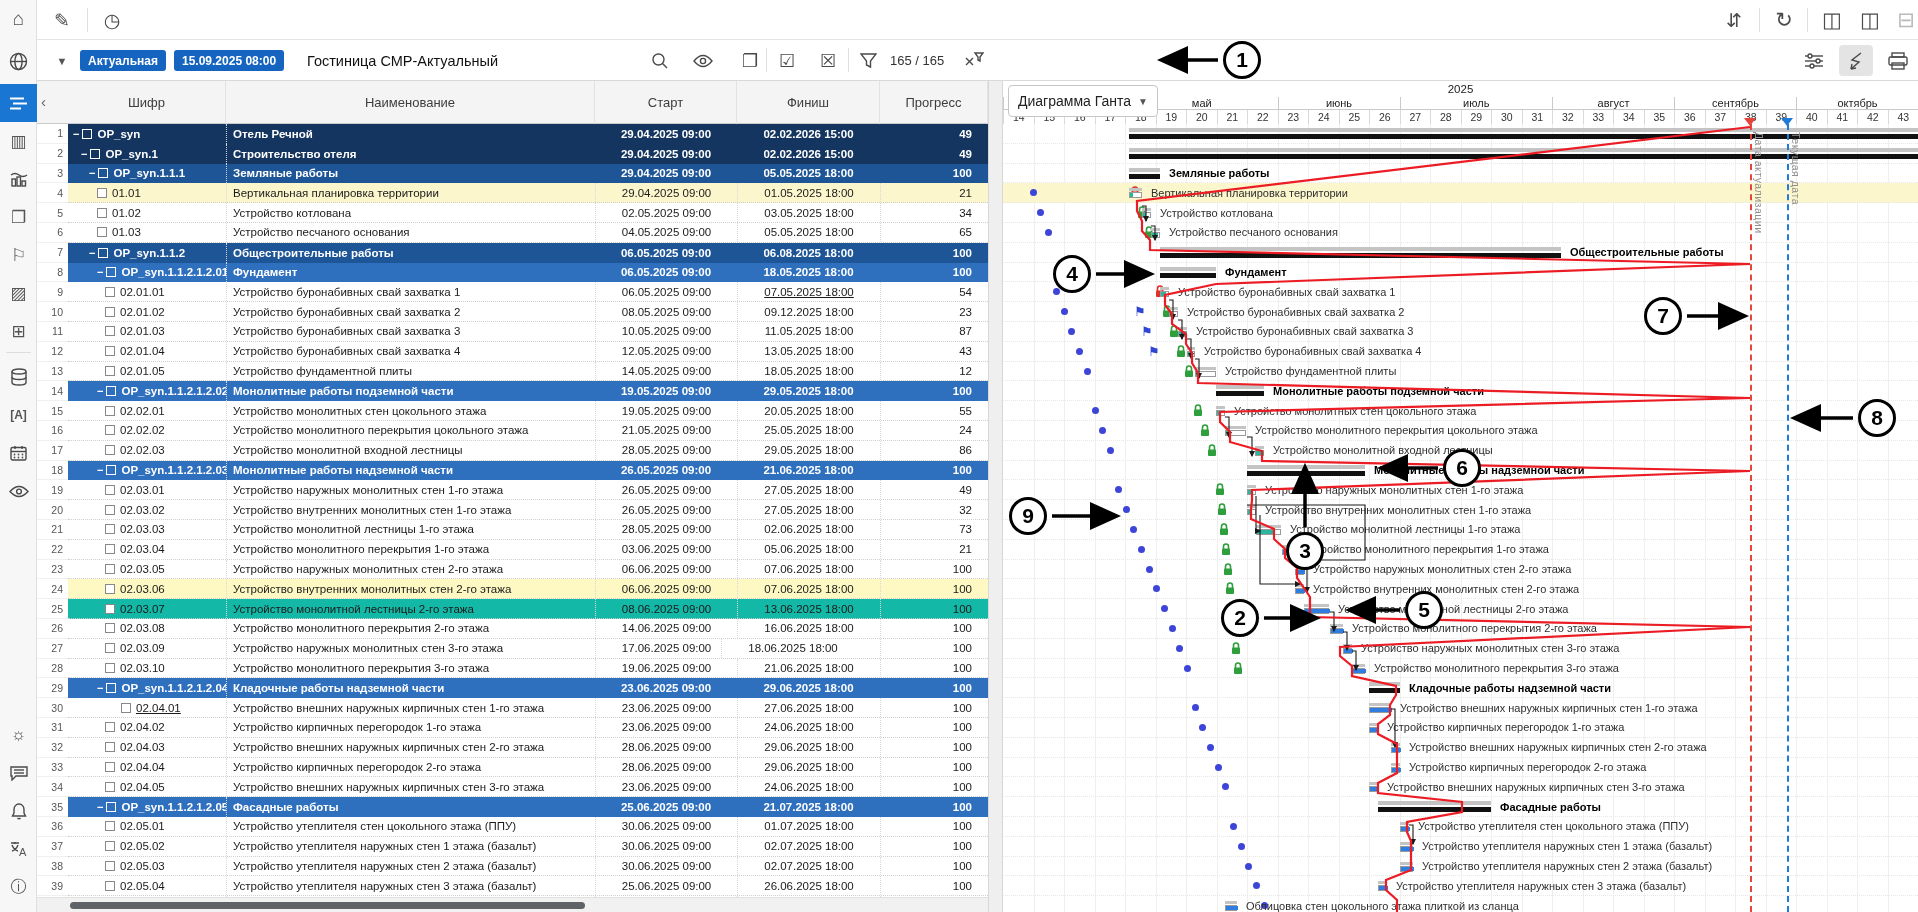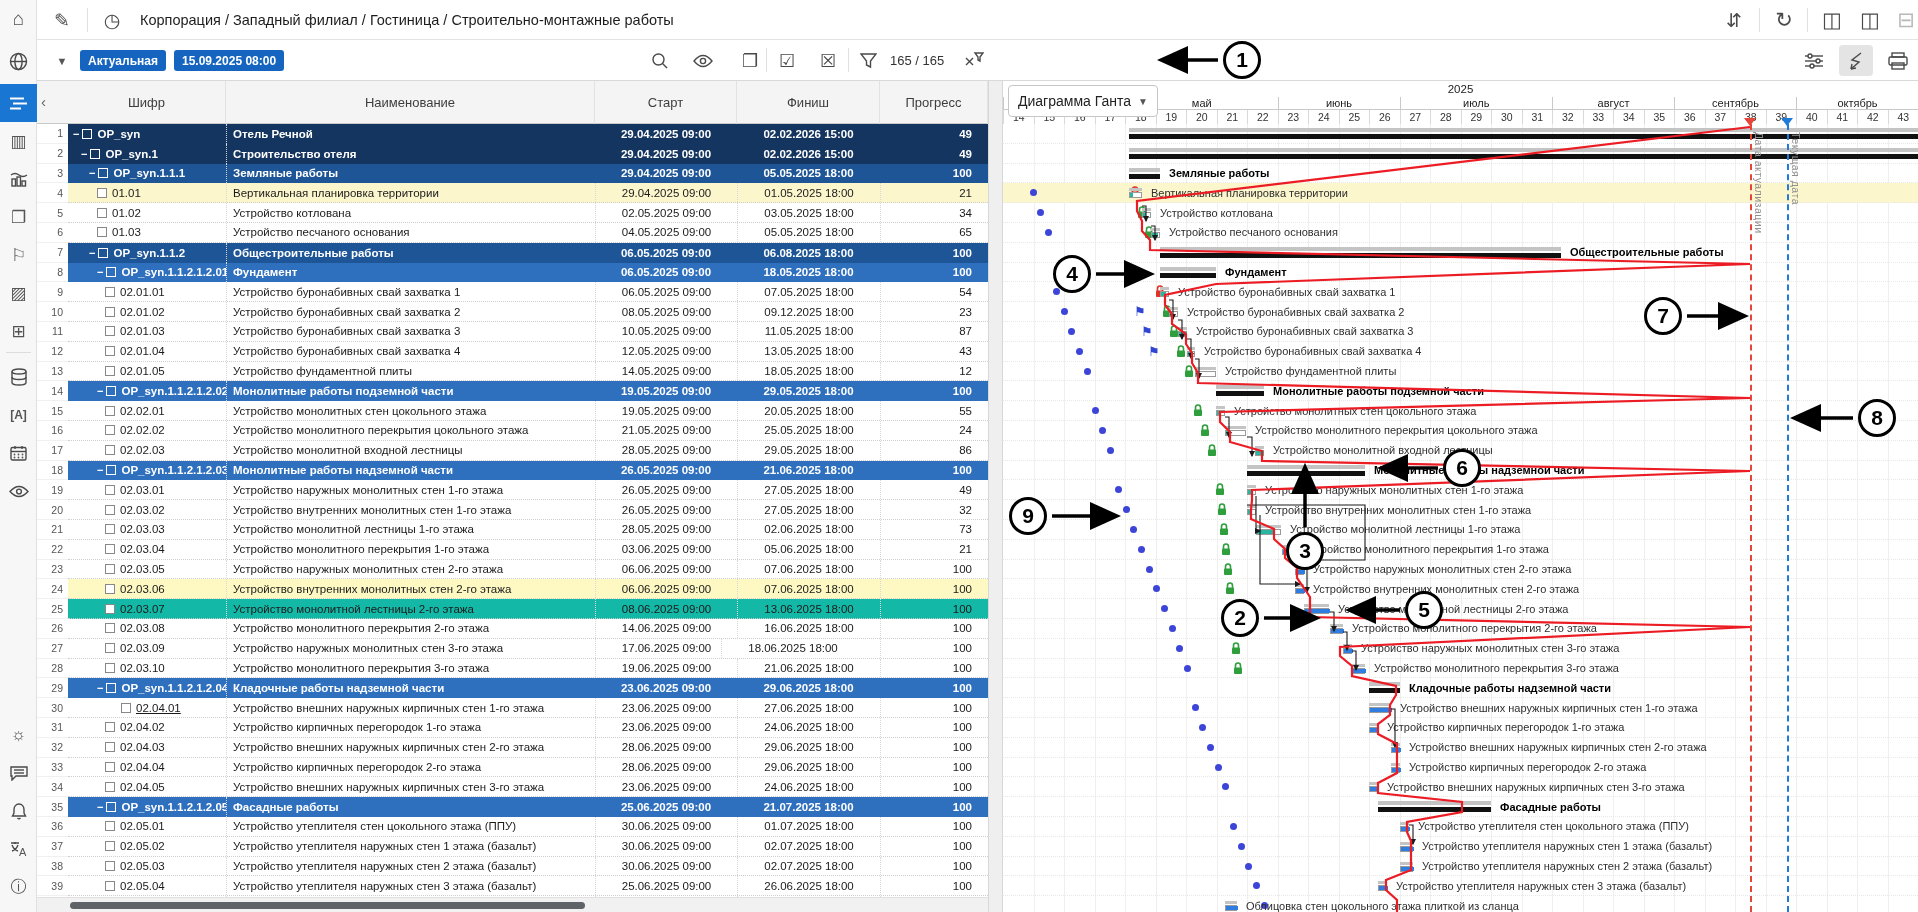--- a/index.html
+++ b/index.html
@@ -147,34 +147,34 @@
         </svg>
       </div>
       <div class="rail-item" style="top: 868px; font-size: 16px;">ⓘ</div>
       <div class="rail-div" style="top: 352px;"></div>
     </div>
 
   <div id="topbar1" class="abs">
     <div class="tb-icon" style="left:8px">✎</div>
     <div class="vdiv" style="left:50px"></div>
     <div class="tb-icon" style="left:58px">◷</div>
-    <div id="breadcrumb">Корпорация / Западный филиал / Гостиница / Строительно-монтажные работы</div>
     <div class="tb-icon" style="left:1680px">⇵</div>
     <div class="vdiv" style="left:1722px"></div>
     <div class="tb-icon" style="left:1730px;font-size:21px">↻</div>
     <div class="vdiv" style="left:1770px"></div>
     <div class="tb-icon" style="left:1778px;font-size:21px">◫</div>
     <div class="tb-icon" style="left:1816px;font-size:21px">◫</div>
     <div class="tb-icon" style="left:1852px;font-size:21px;color:#b9b9b9">⊟</div>
   </div>
 
   <div id="topbar2" class="abs">
     <div class="tb-icon" style="left:8px;font-size:11px;color:#555">▼</div>
     <div class="badge" style="left:43px">Актуальная</div>
     <div class="badge" style="left:137px">15.09.2025 08:00</div>
+    <div id="plan-title" style="left:270px">Гостиница СМР-Актуальный</div>
 
     <div class="tb-icon" style="left:606px">
       <svg width="18" height="18" viewBox="0 0 18 18" class="icon-svg">
           <circle cx="7.5" cy="7.5" r="5.5"></circle>
           <line x1="11.8" y1="11.8" x2="16" y2="16"></line>
         </svg>
     </div>
     <div class="tb-icon" style="left:649px">
       <svg width="20" height="14" viewBox="0 0 20 14" class="icon-svg">
           <path d="M1 7 Q10 -4 19 7 Q10 18 1 7 Z"></path>
@@ -350,21 +350,21 @@
       </div>
       <div class="trow" style="top: 158.4px; height: 19.8px;">
         <div class="tcell rownum" style="left: 0px; width: 31px;">9</div>
         <div class="tcell dotted-b" style="left: 31px; width: 920px; background: rgb(255, 255, 255); color: rgb(26, 26, 26);">
           <div class="tcell" style="left: 0px; width: 158px; padding-left: 37px;">
             <div class="cb" style="margin-right: 5px;"></div>
             <div>02.01.01</div>
           </div>
           <div class="tcell" style="left: 158px; width: 369px; padding-left: 6px; border-left: 1px dotted rgb(216, 216, 216);">Устройство буронабивных свай захватка 1</div>
           <div class="tcell" style="left: 527px; width: 142px; justify-content: center; border-left: 1px dotted rgb(216, 216, 216);">06.05.2025 09:00</div>
-          <div class="tcell" style="left: 669px; width: 143px; justify-content: center; border-left: 1px dotted rgb(216, 216, 216);">07.05.2025 18:00</div>
+          <div class="tcell" style="left: 669px; width: 143px; justify-content: center; border-left: 1px dotted rgb(216, 216, 216); text-decoration: underline;">07.05.2025 18:00</div>
           <div class="tcell" style="left: 812px; width: 100px; justify-content: flex-end; padding-right: 8px; border-left: 1px dotted rgb(216, 216, 216);">54</div>
         </div>
       </div>
       <div class="trow" style="top: 178.2px; height: 19.8px;">
         <div class="tcell rownum" style="left: 0px; width: 31px;">10</div>
         <div class="tcell dotted-b" style="left: 31px; width: 920px; background: rgb(255, 255, 255); color: rgb(26, 26, 26);">
           <div class="tcell" style="left: 0px; width: 158px; padding-left: 37px;">
             <div class="cb" style="margin-right: 5px;"></div>
             <div>02.01.02</div>
           </div>

